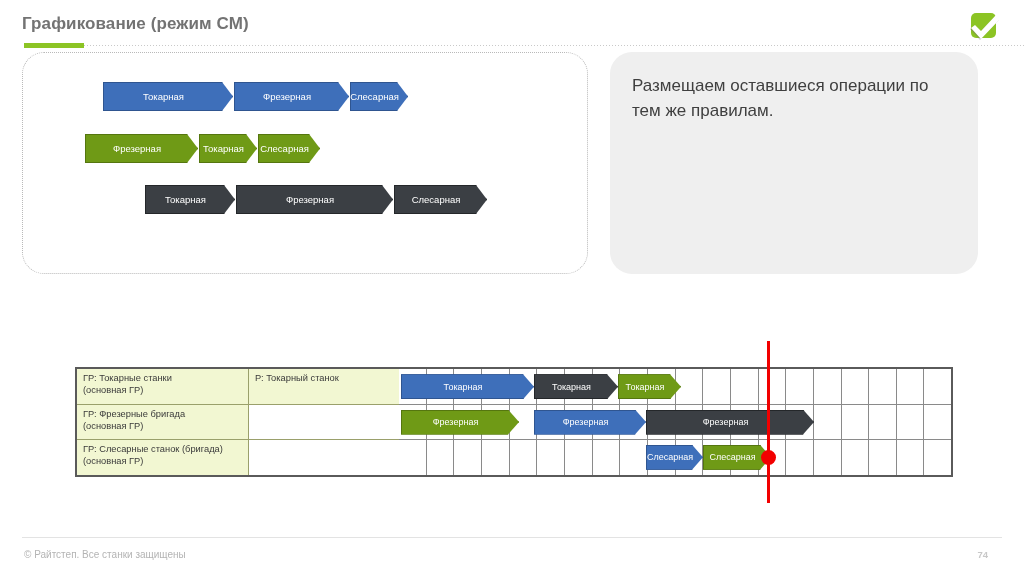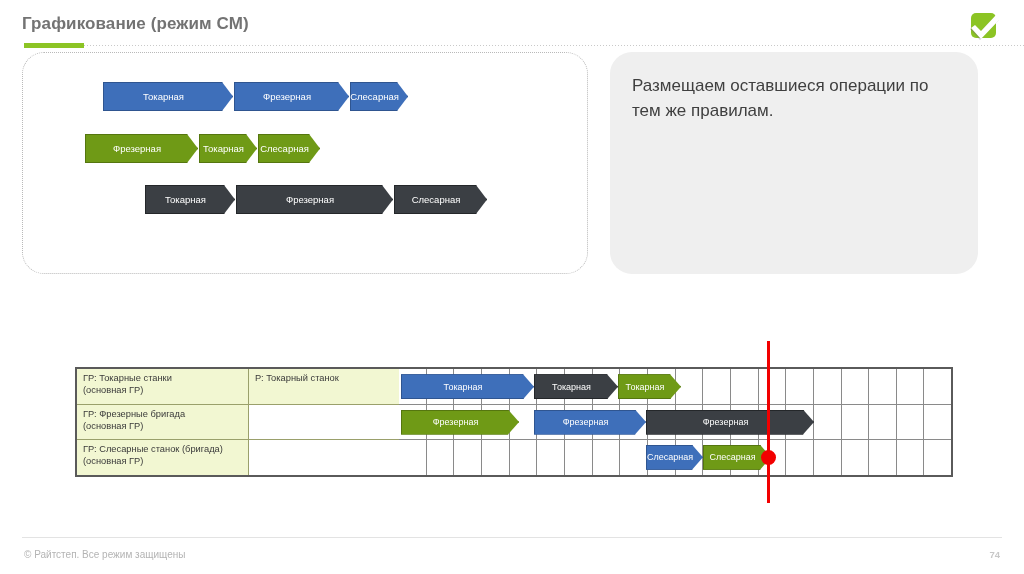--- a/index.html
+++ b/index.html
@@ -97,21 +97,21 @@
     background:#f20000;
   }
   
   .footer-rule{
     position:absolute;left:22px;right:22px;bottom:36px;height:1px;background:#e3e3e3;
   }
   .copyright{
     position:absolute;left:24px;bottom:14px;font-size:10px;color:#b4b4b4;
   }
   .pagenum{
-    position:absolute;right:24px;bottom:14px;font-size:9.5px;color:#c8c8c8;font-weight:bold;
+    position:absolute;right:36px;bottom:14px;font-size:9.5px;color:#c8c8c8;font-weight:bold;
   }
 </style>
 </head>
 <body>
 
 <div class="slide-title">Графикование (режим СМ)</div>
 <div class="title-accent"></div>
 <div class="header-rule"></div>
 
 <div class="logo">
@@ -237,14 +237,14 @@
         <div class="bar c-green" style="left: 304px; width: 68px; top: 75.8333px;">
           <span>Слесарная</span>
         </div>
         <div class="redline" style="left: 368px;"></div>
         <div class="reddot" style="left: 362px; top: 80.8333px;"></div>
       </div>
   </div>
 </div>
 
 <div class="footer-rule"></div>
-<div class="copyright">© Райтстеп. Все режим защищены</div>
+<div class="copyright">© Райтстеп. Все станки защищены</div>
 <div class="pagenum">74</div>
 
 </body></html>

